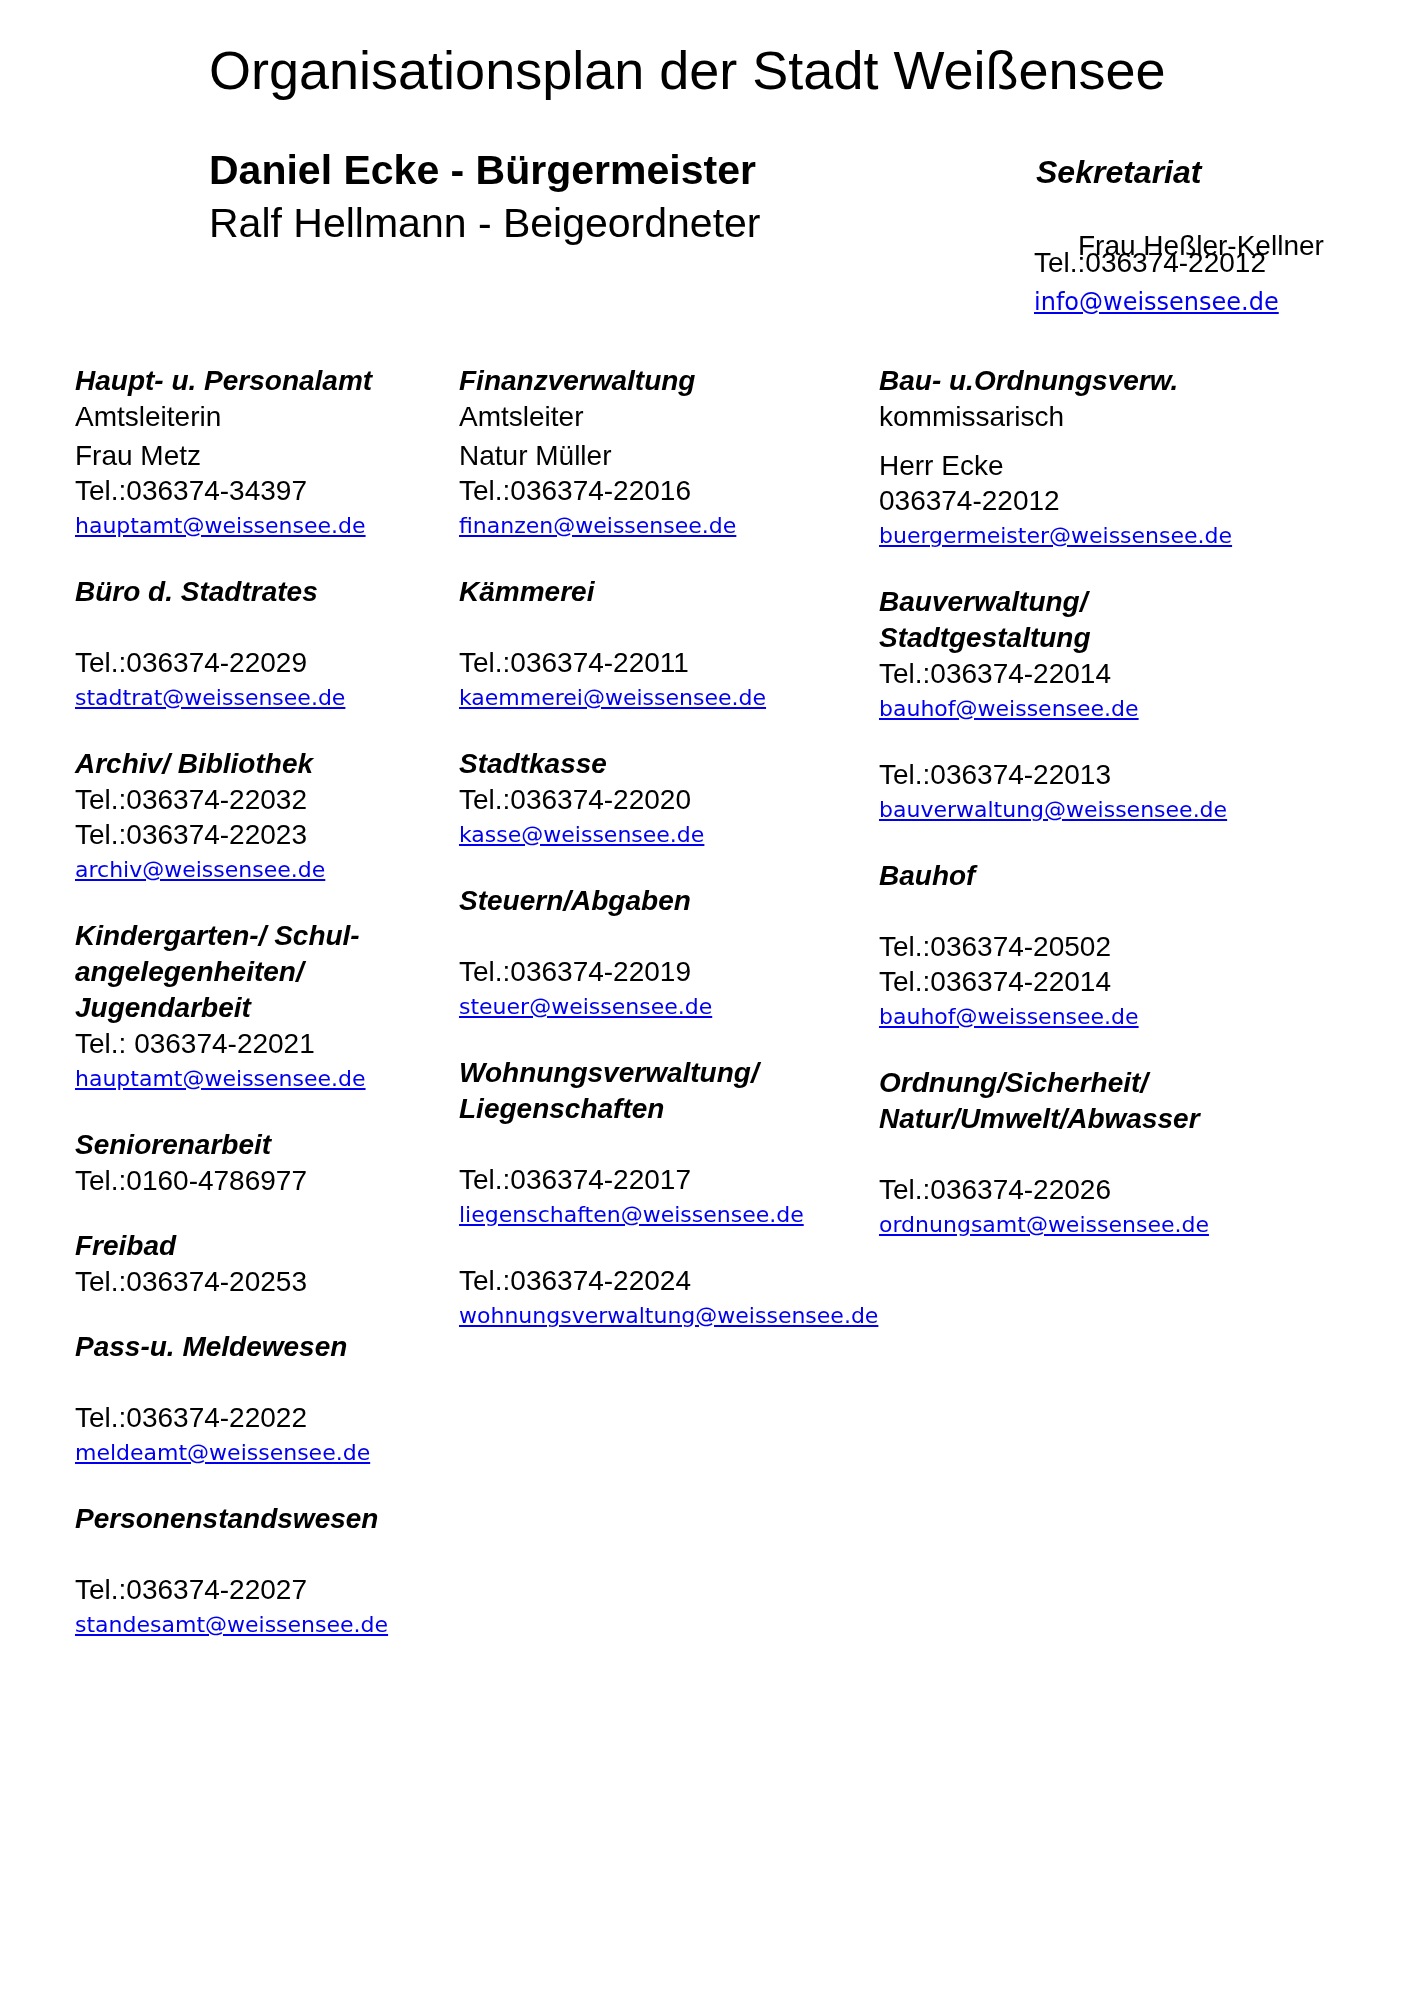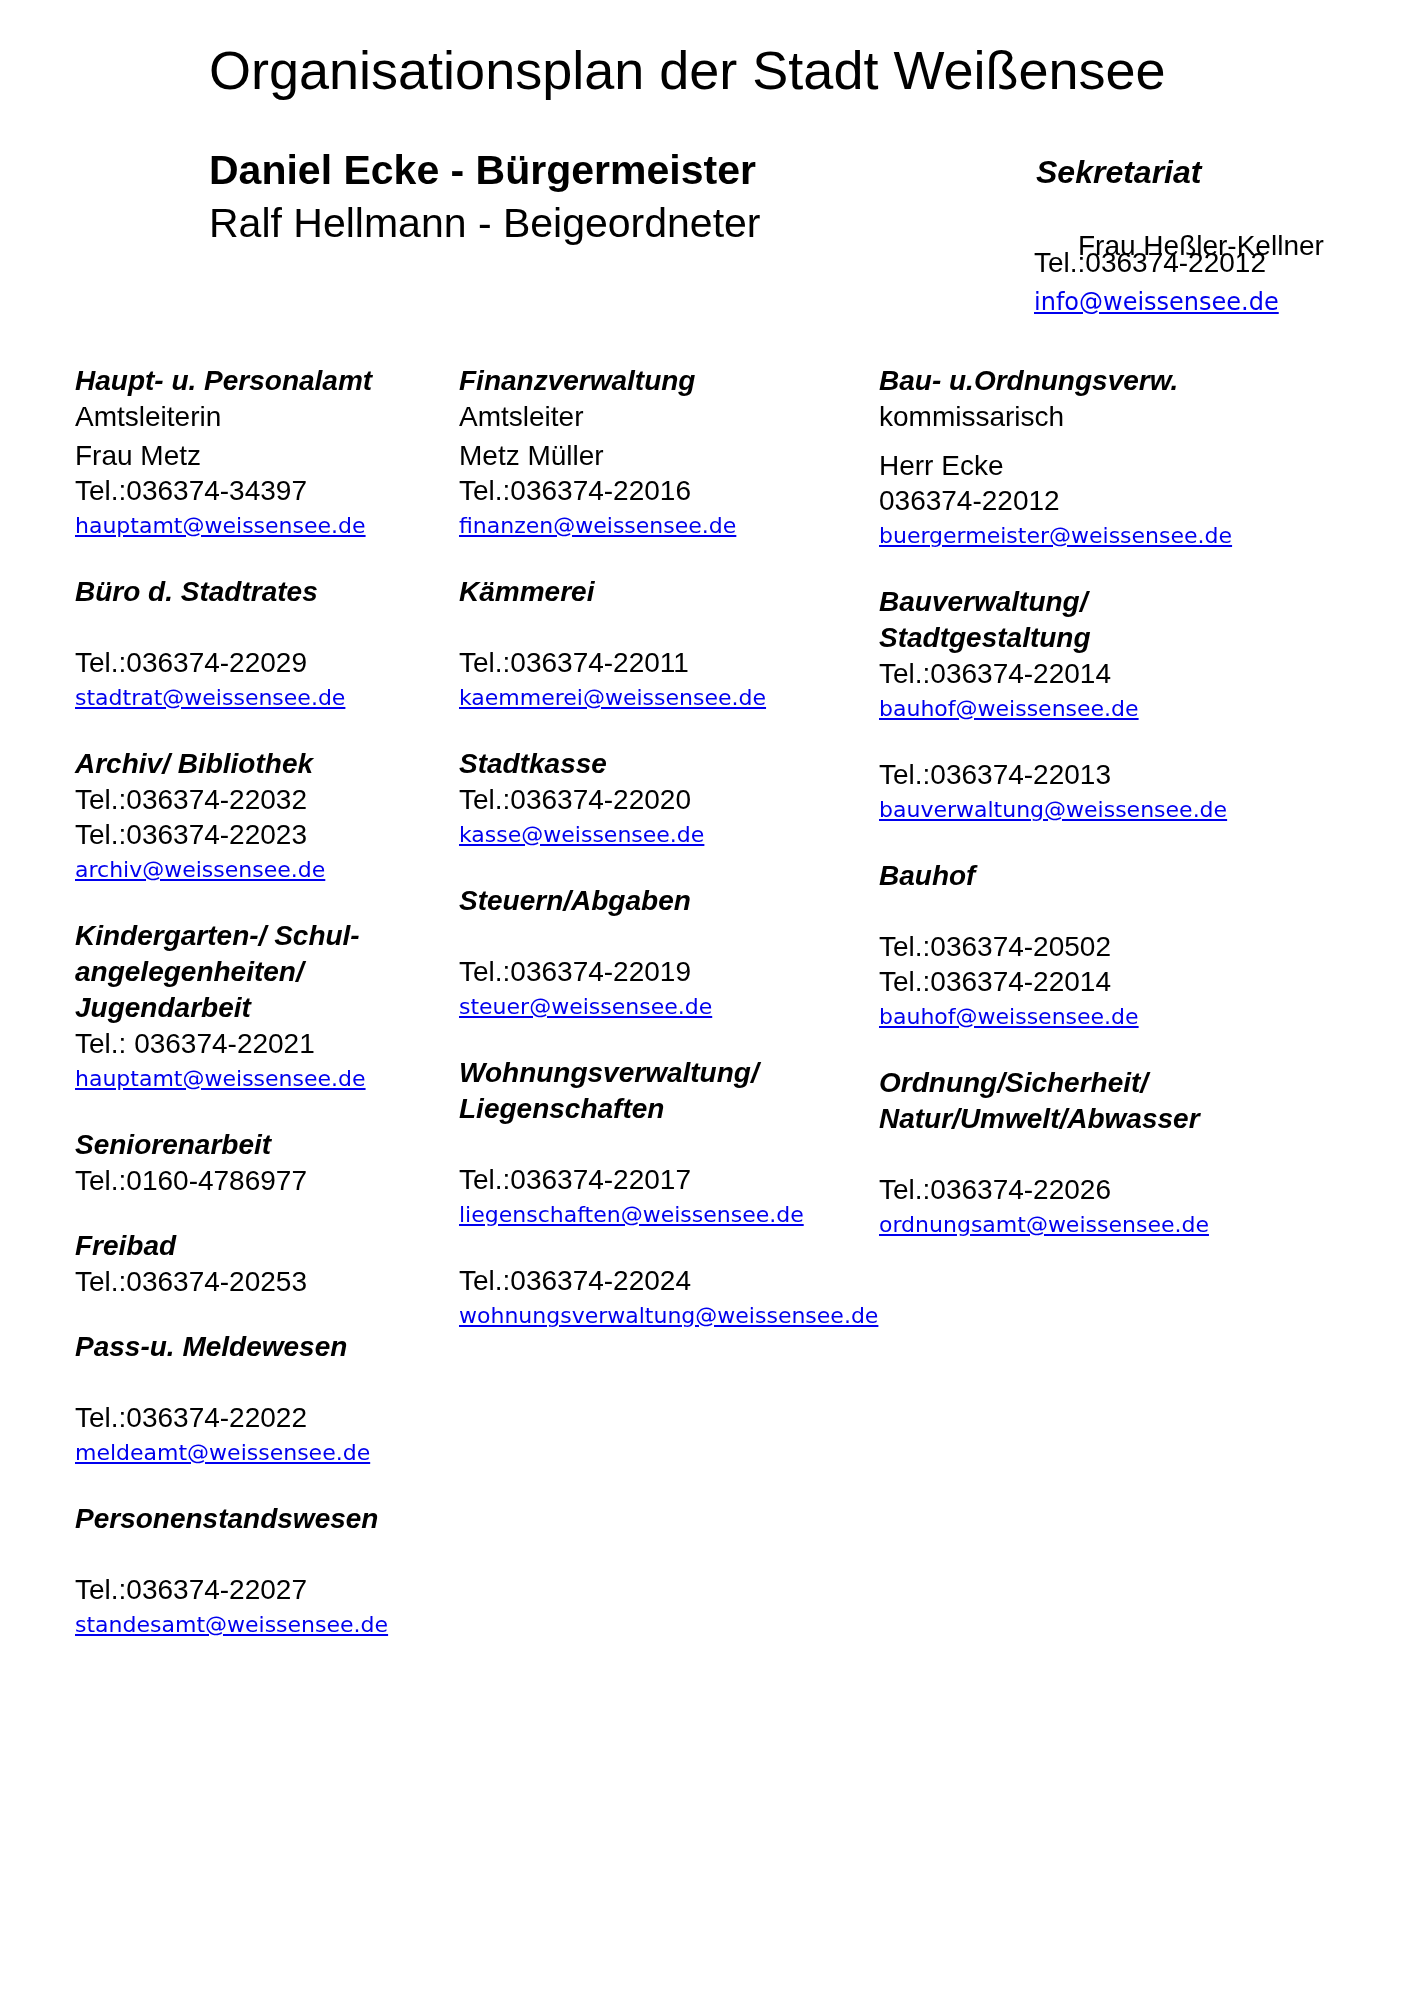--- a/index.html
+++ b/index.html
@@ -83,21 +83,21 @@
       <div class="dept-h">Personenstandswesen</div>
       <div class="blank"></div>
       <div class="line">Tel.:036374-22027</div>
       <a class="mail">standesamt@weissensee.de</a>
     </div>
   </div>
 <div class="col c2" id="col1">
     <div class="dept">
       <div class="dept-h">Finanzverwaltung</div>
       <div class="line">Amtsleiter</div>
-      <div class="line" style="margin-top: 4px;">Metz Müller</div>
+      <div class="line" style="margin-top: 4px;">Natur Müller</div>
       <div class="line">Tel.:036374-22016</div>
       <a class="mail">finanzen@weissensee.de</a>
     </div>
     <div class="dept">
       <div class="dept-h">Kämmerei</div>
       <div class="blank"></div>
       <div class="line">Tel.:036374-22011</div>
       <a class="mail">kaemmerei@weissensee.de</a>
     </div>
     <div class="dept">

